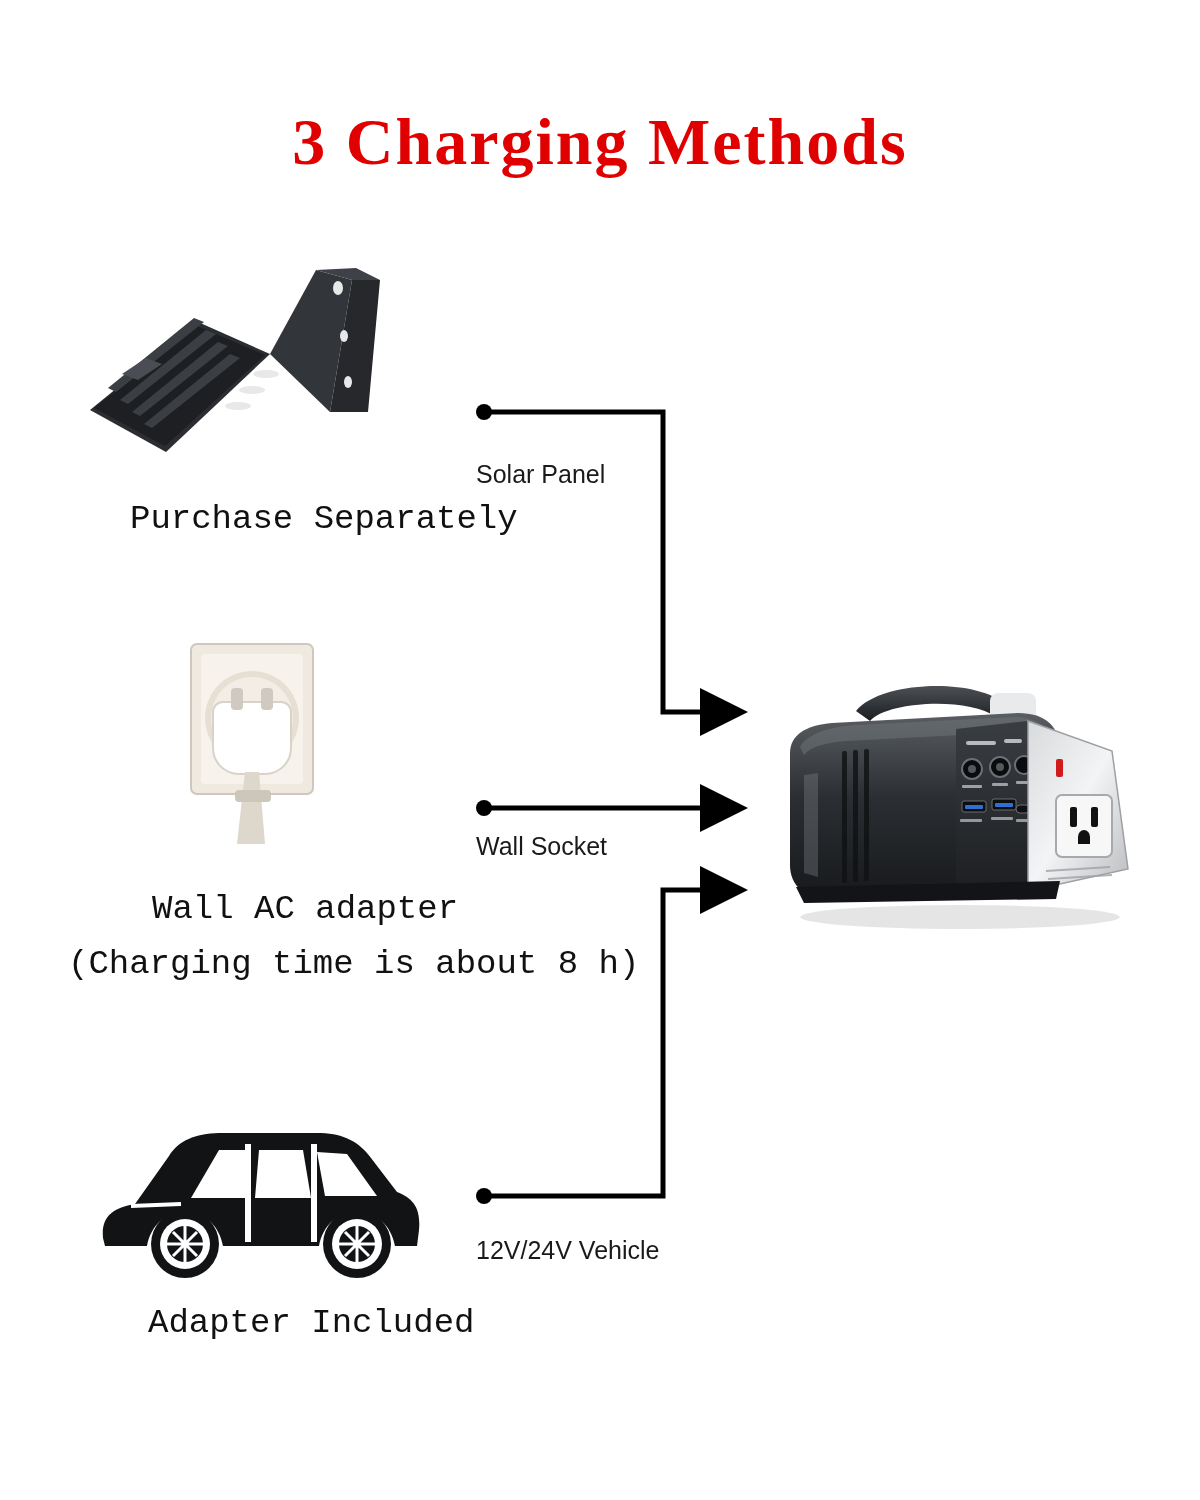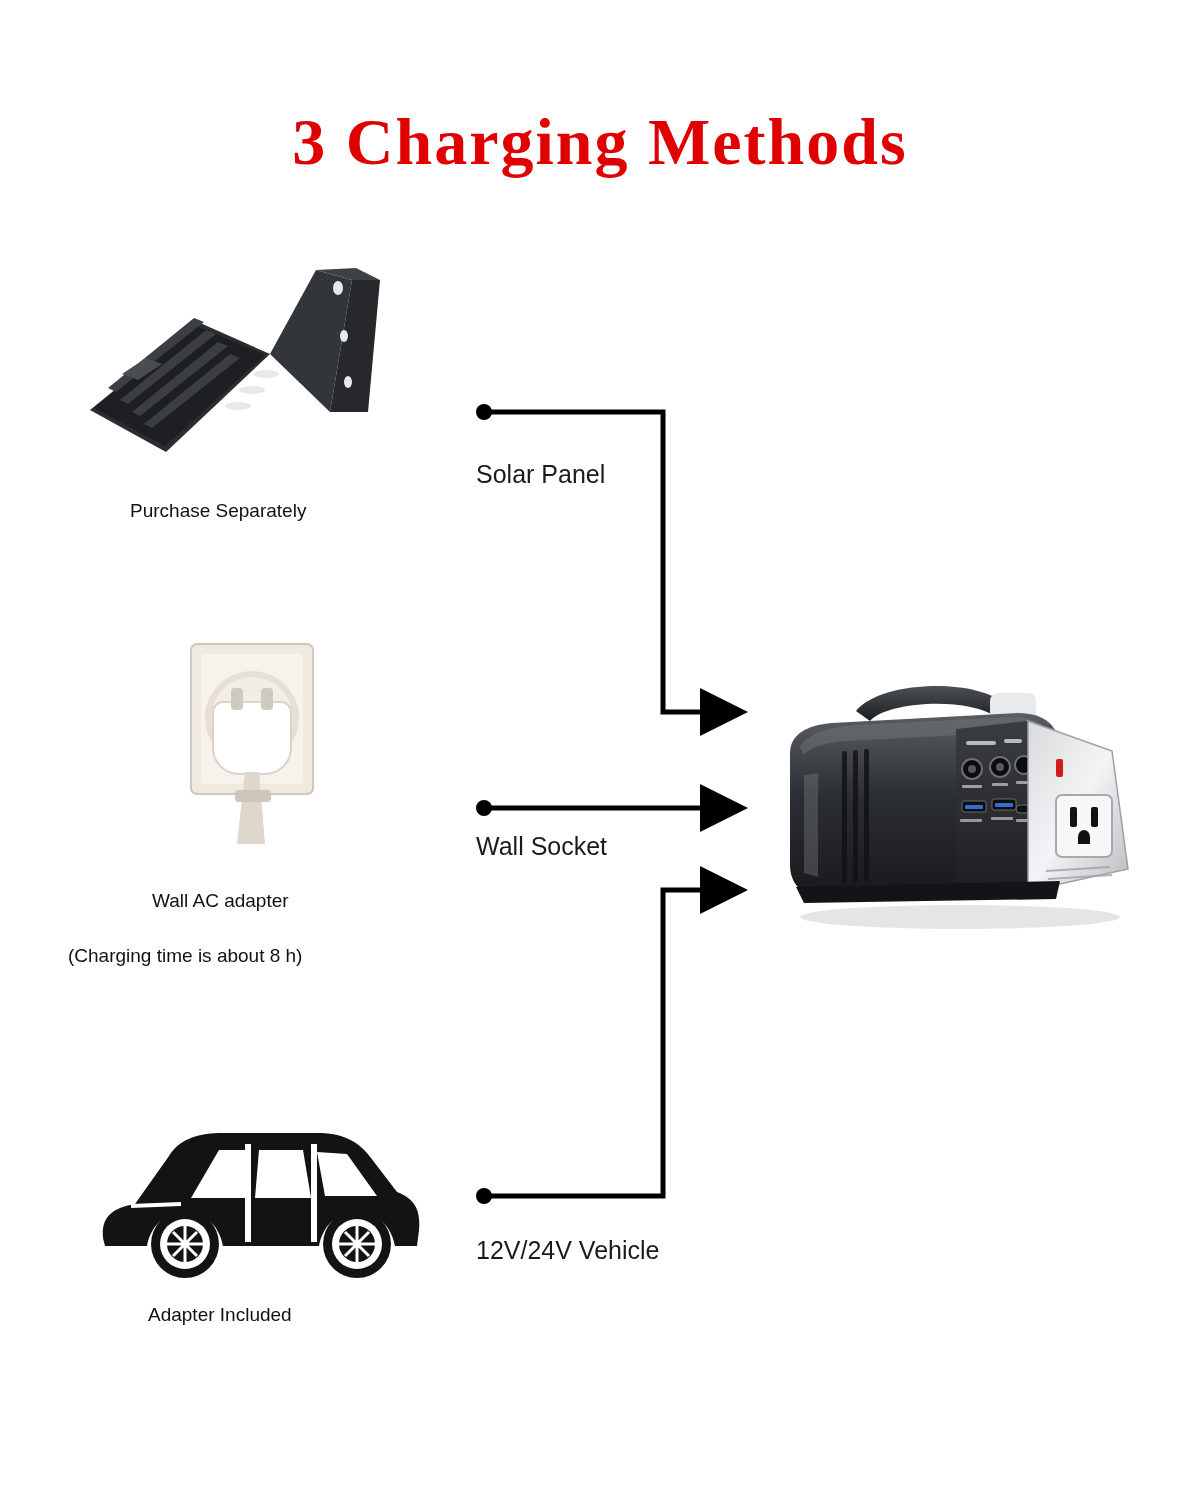--- a/index.html
+++ b/index.html
@@ -30,22 +30,22 @@
     font-family: "Liberation Serif", serif;
     font-weight: bold;
     font-size: 66px;
     letter-spacing: 2px;
     white-space: nowrap;
   }
 
   
   .caption {
     position: absolute;
-    font-family: Liberation Sans, sans-serif;
-    font-size: 19px;
+    font-family: Liberation Mono, monospace;
+    font-size: 34px;
     color: #111;
     white-space: nowrap;
   }
   .caption.c-solar { left: 130px; top: 500px; }
   .caption.c-wall-1 { left: 152px; top: 890px; }
   .caption.c-wall-2 { left: 68px;  top: 945px; }
   .caption.c-car   { left: 148px; top: 1304px; }
 
   
   .line-label {

